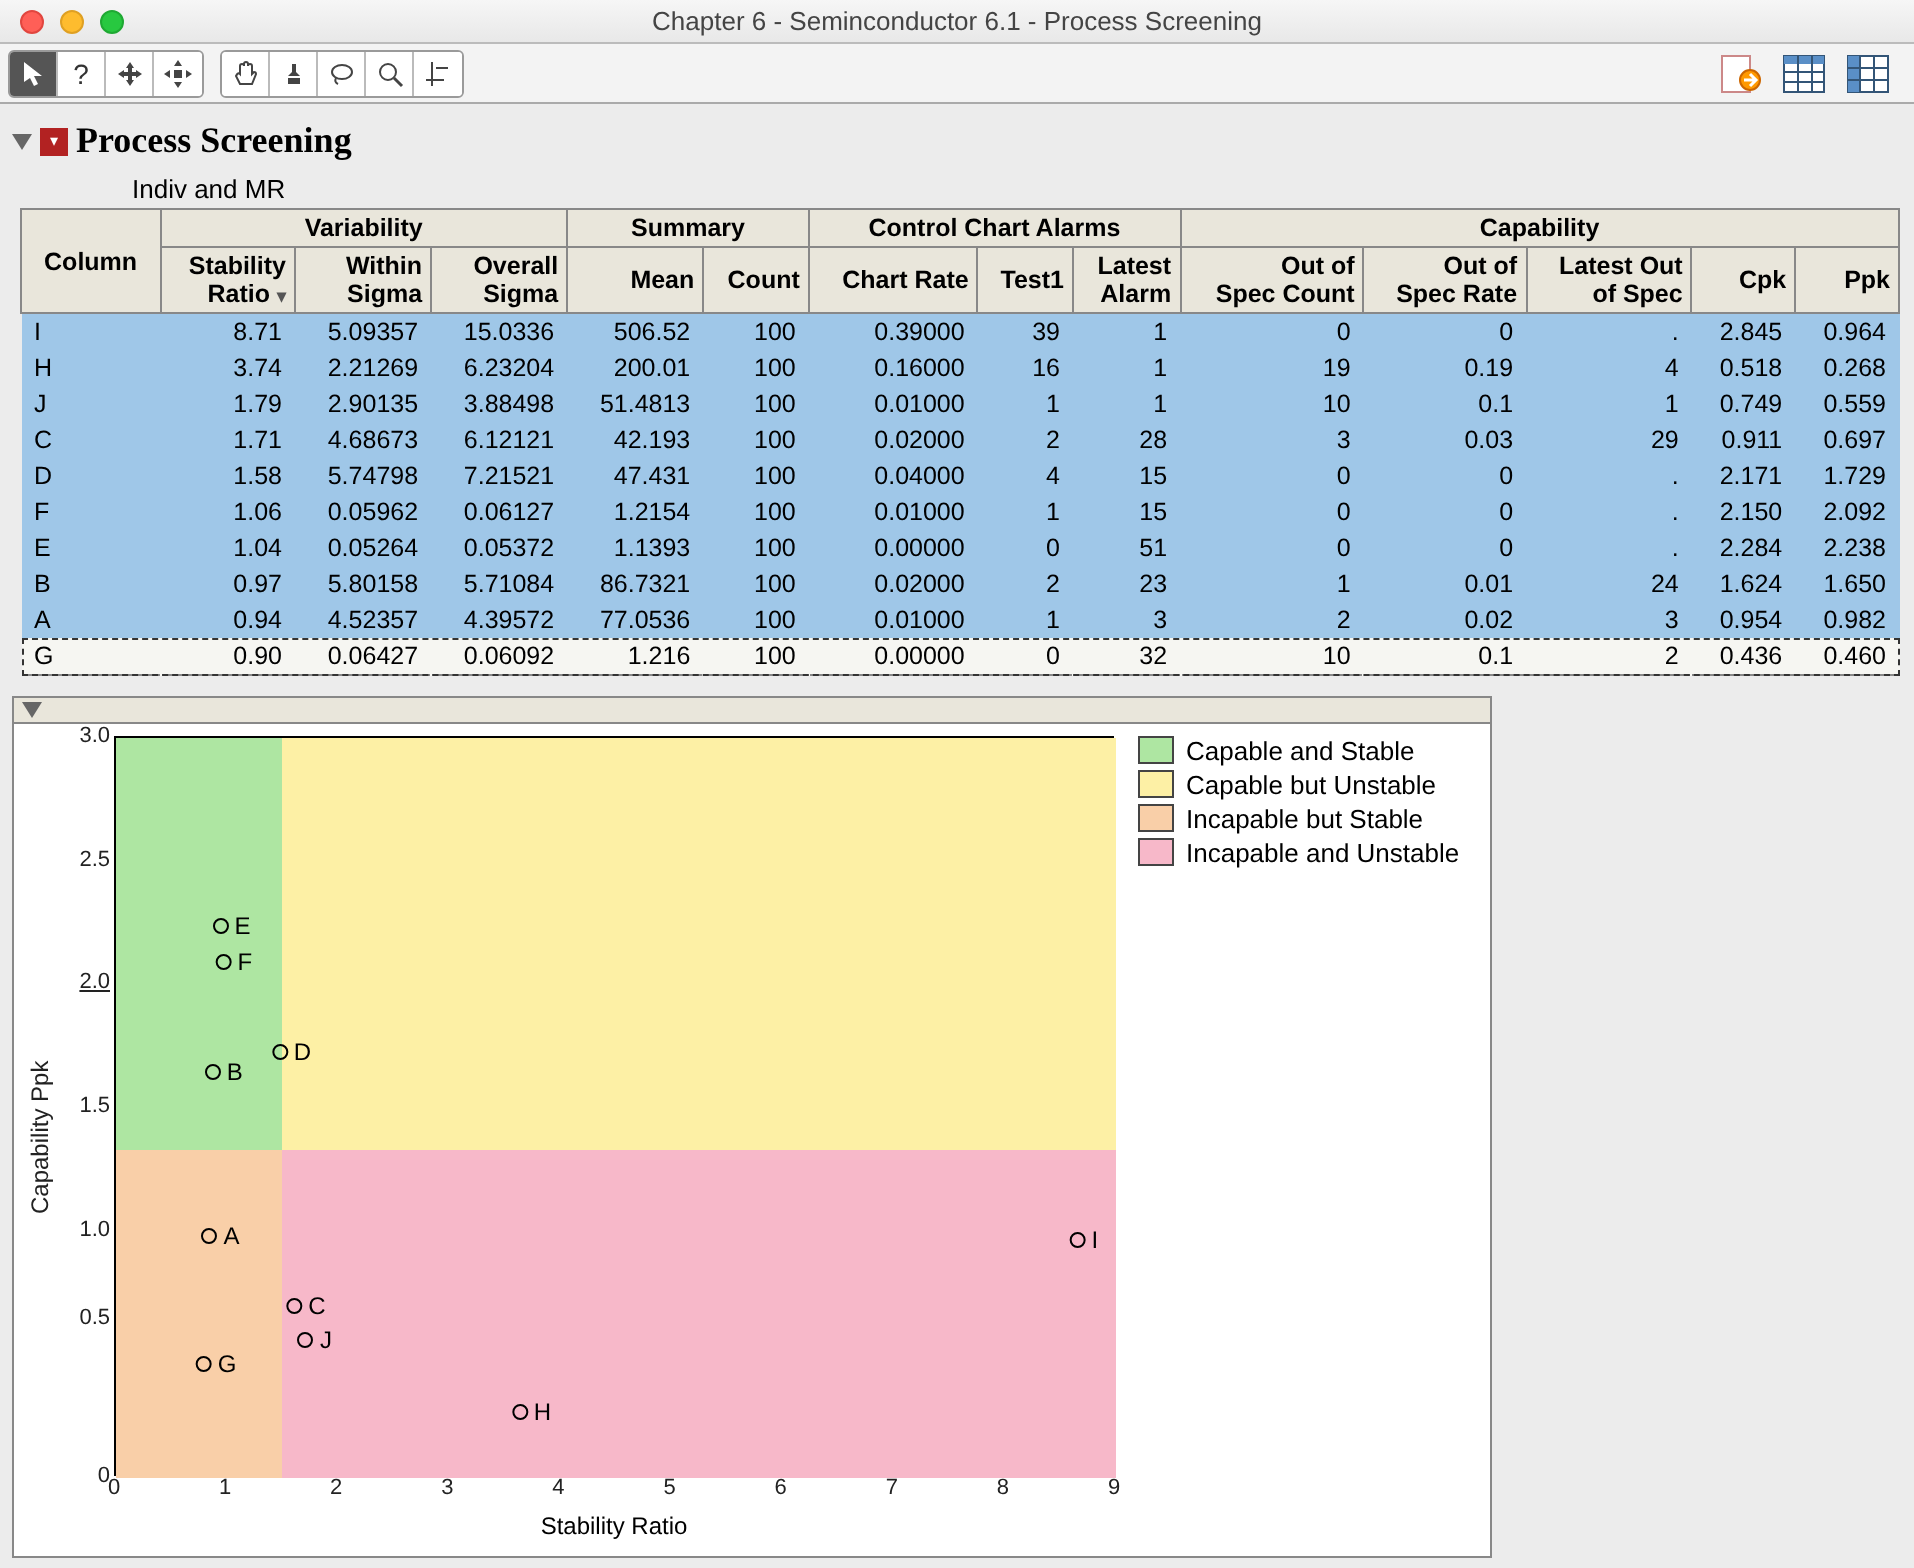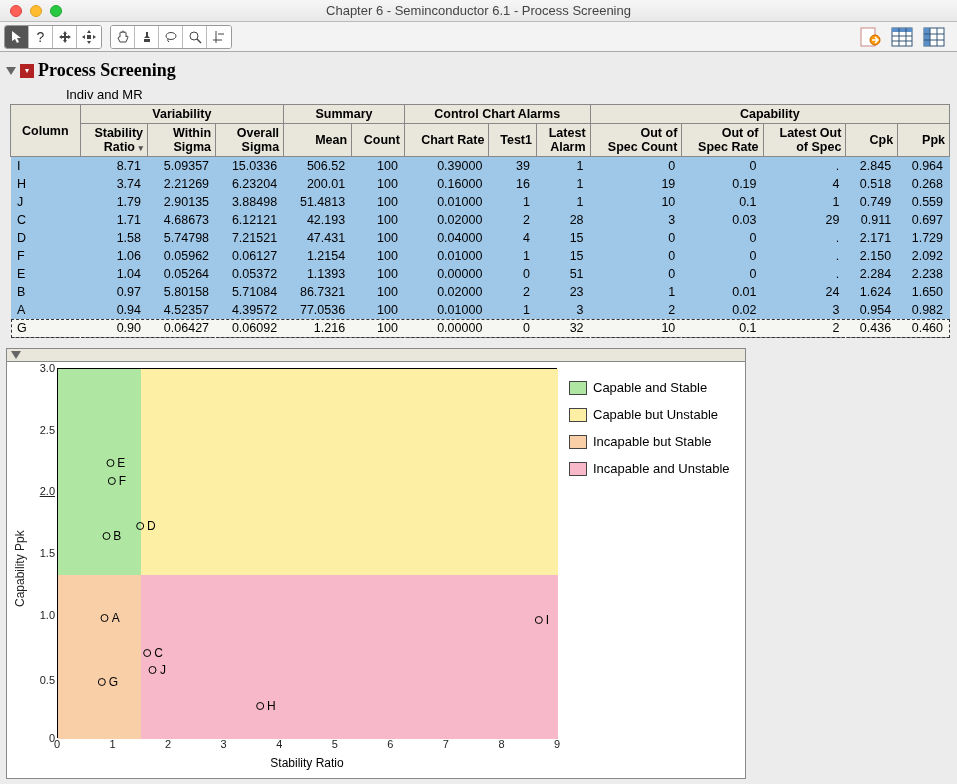--- a/index.html
+++ b/index.html
@@ -159,21 +159,21 @@
   .region { position:absolute; }
   .pt { position:absolute; transform:translate(-50%,-50%); display:flex; align-items:center; font-size:12px;}
   .pt .mark { width:8px;height:8px;border:1.2px solid #000;border-radius:50%; background:transparent; margin-right:3px;}
   .xtick,.ytick { position:absolute; font-size:11px; color:#222;}
   .ytick { right:2px; transform:translateY(-50%); text-align:right;}
   .yticks { position:relative; width:28px; }
   .xticks { position:relative; height:16px; }
   .xtick { top:0; transform:translateX(-50%);}
   .xlabel { text-align:center; font-size:12px; padding-top:2px;}
   .legend { margin-left:12px; font-size:13px; }
-  .legend-row { display:flex; align-items:center; gap:6px; margin-bottom:2px;margin-top:12px;}
+  .legend-row { display:flex; align-items:flex-start; gap:6px; margin-bottom:2px;}
   .sw { width:18px; height:14px; border:1px solid #444; }
   
   svg { display:block; }
 </style>
 </head>
 <body>
 
 <div class="titlebar">
   <div class="traffic">
     <span class="tr-red"></span>
@@ -472,21 +472,21 @@
 
   <div class="graph-section">
     <div class="graph-head">
       <span class="disclosure"></span>
     </div>
     <div class="graph-body">
       <div class="plot-wrap">
         <div class="ylabel">Capability Ppk</div>
         <div class="yticks" id="yticks" style="height: 370px;">
             <div class="ytick" style="top: 370px;">0</div>
-            <div class="ytick" style="top: 312px; text-align: center;">0.5</div>
+            <div class="ytick" style="top: 291px; text-align: center;">0.5</div>
             <div class="ytick" style="top: 246.667px;">1.0</div>
             <div class="ytick" style="top: 185px;">1.5</div>
             <div class="ytick" style="top: 123.333px; text-decoration: underline;">2.0</div>
             <div class="ytick" style="top: 61.6667px;">2.5</div>
             <div class="ytick" style="top: 0px;">3.0</div>
           </div>
         <div class="plot-col">
           <div class="plot" id="plot" style="width: 500px; height: 370px;">
               <div class="region" style="left: 0px; top: 0px; width: 83.3333px; height: 205.967px; background: rgb(174, 230, 162);"></div>
               <div class="region" style="left: 83.3333px; top: 0px; width: 416.667px; height: 205.967px; background: rgb(253, 240, 165);"></div>

